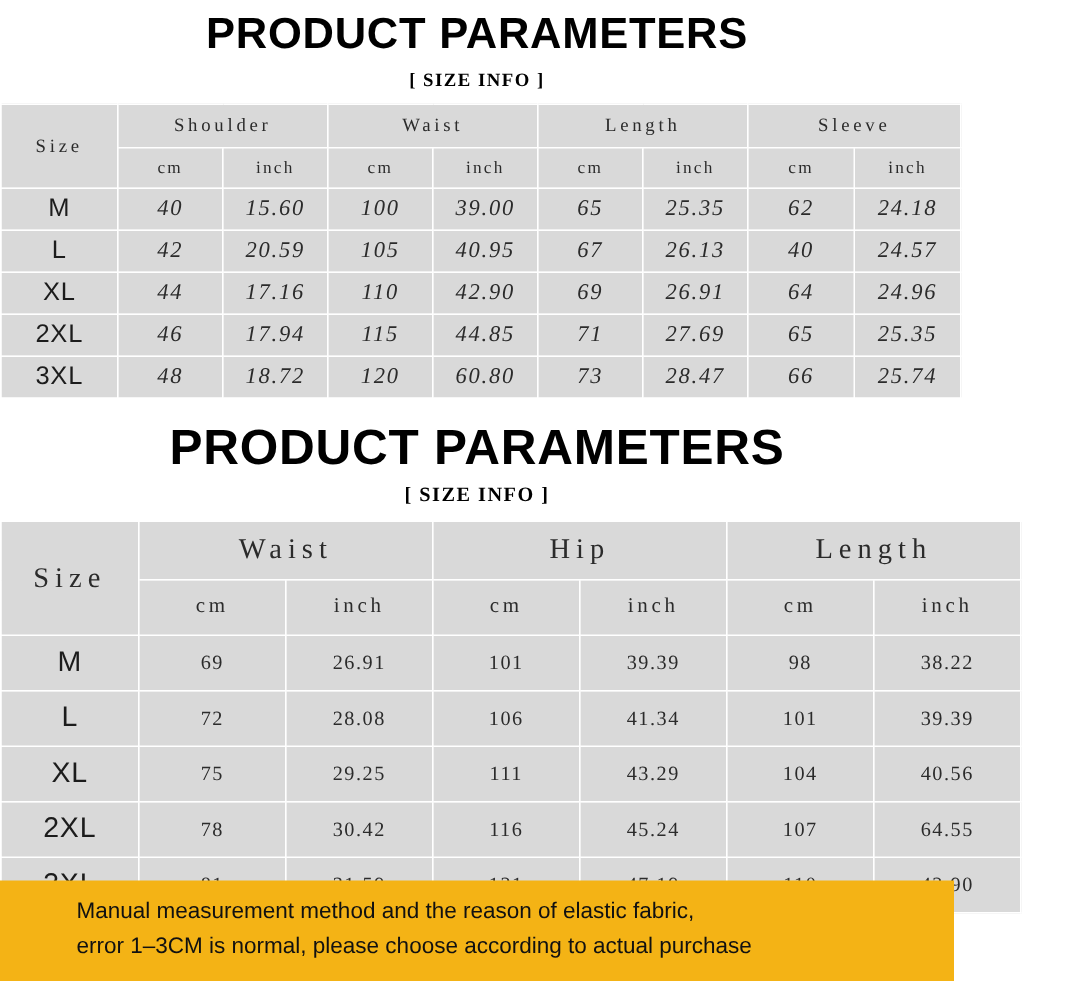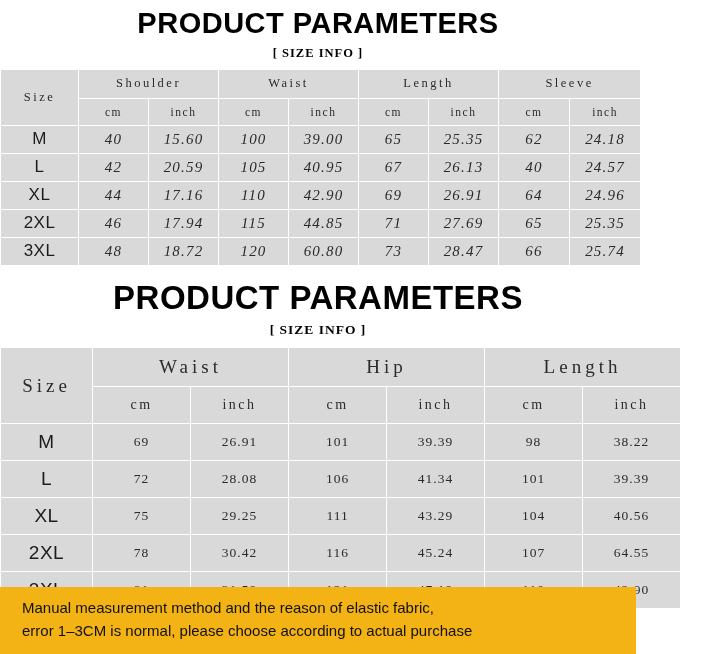--- a/index.html
+++ b/index.html
@@ -333,18 +333,18 @@
           <td class="datacell">31.59</td>
           <td class="datacell">121</td>
           <td class="datacell">47.19</td>
           <td class="datacell">110</td>
           <td class="datacell">42.90</td>
         </tr>
       </tbody>
     </table>
   </div>
 
-  <div class="footer" style="background: rgb(244, 179, 21);">
+  <div class="footer" style="background: rgb(244, 179, 21); padding-left: 29px;">
     <p>Manual measurement method and the reason of elastic fabric,</p>
     <p>error 1–3CM is normal, please choose according to actual purchase</p>
   </div>
 
 </div>
 
 </body></html>

